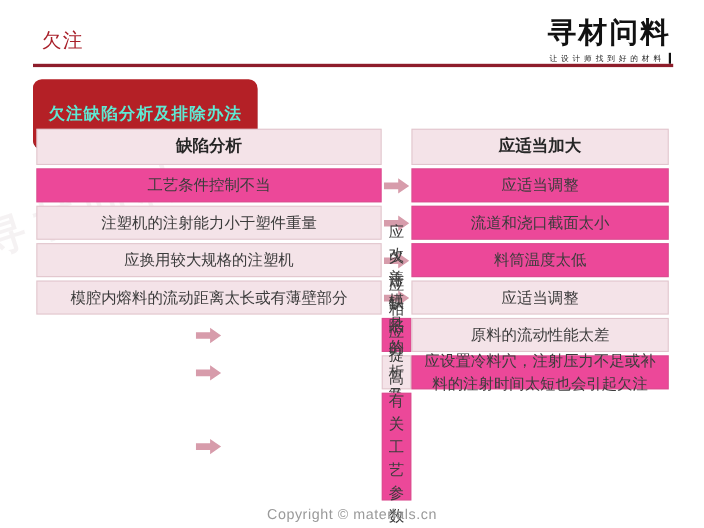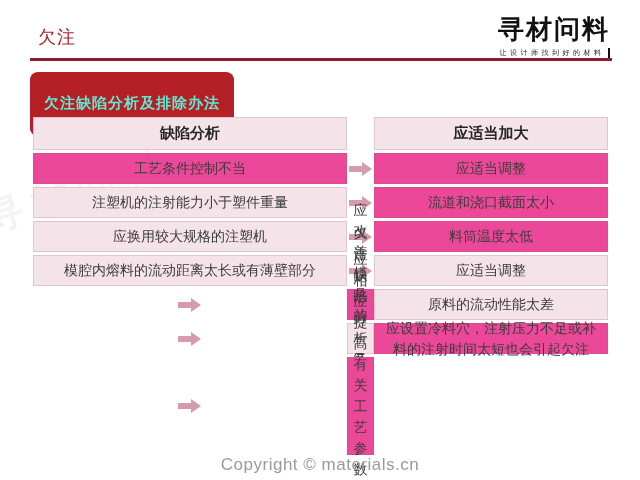--- a/index.html
+++ b/index.html
@@ -32,21 +32,21 @@
   .bg-dark  { background:#ec4899; }
   .gap-cell { background:transparent; }
   .arrow-cell { display:flex; align-items:center; justify-content:center; }
   .arrow-cell svg { display:block; }
 
   .watermark { position:absolute; left:-18px; top:165px; transform:rotate(-18deg);
                font-size:38px; font-weight:bold; letter-spacing:10px;
                color:rgba(160,125,140,0.10); pointer-events:none; white-space:nowrap; }
 
   .footer { position:absolute; left:0; right:0; bottom:5px; text-align:center;
-            font-size:17px; color:#9a9a9a; letter-spacing:0.5px; }
+            font-size:13px; color:#9a9a9a; letter-spacing:0.5px; }
 </style>
 </head>
 <body>
 
 <div class="page">
 
   <div class="watermark">寻材问料</div>
 
   <div class="title">欠注</div>
 

